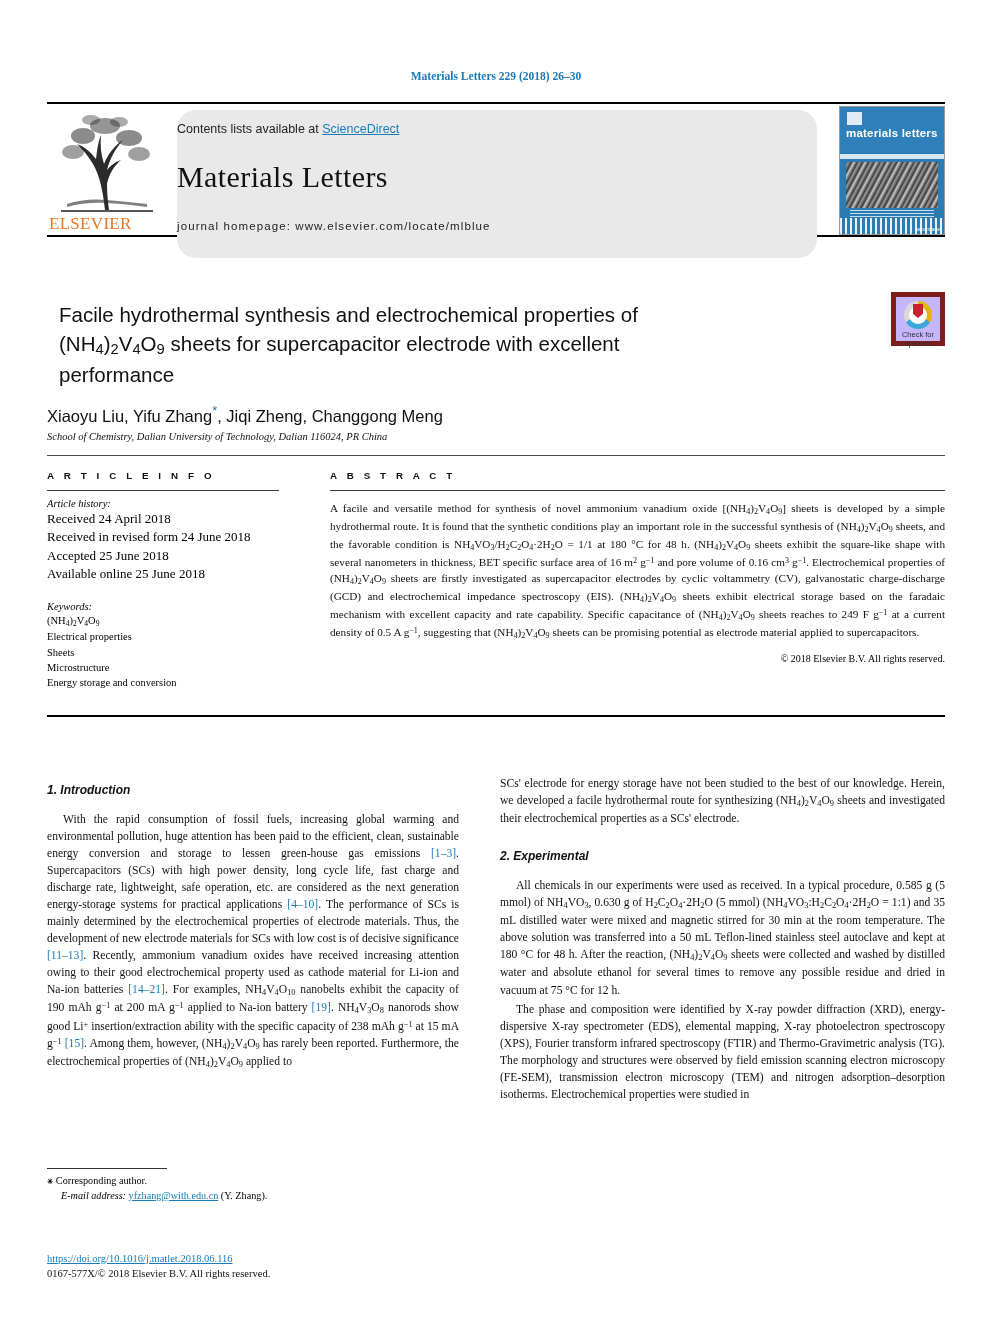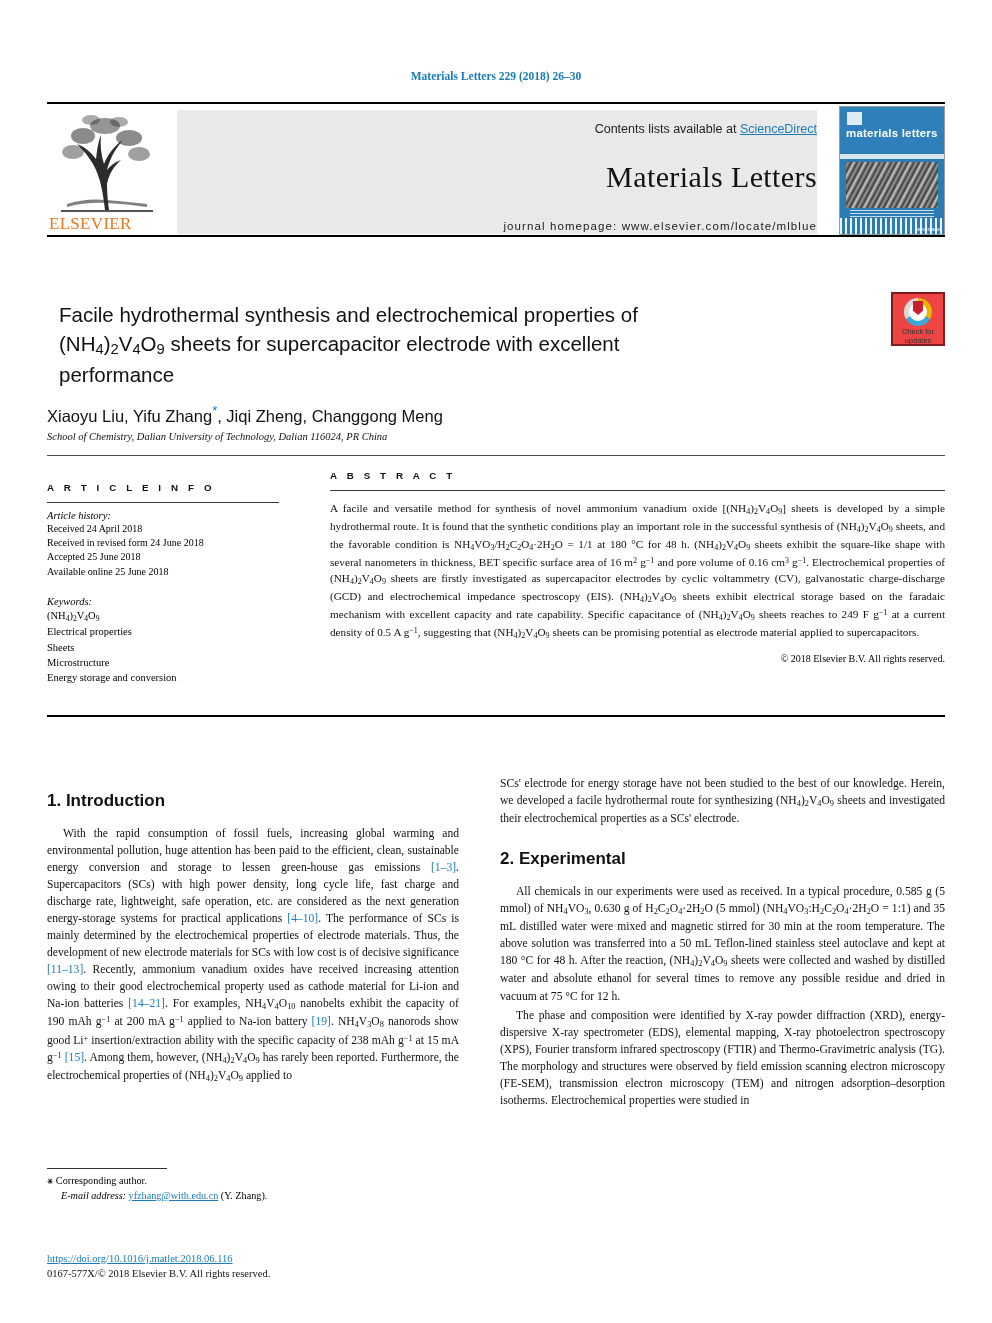--- a/index.html
+++ b/index.html
@@ -58,23 +58,24 @@
     left: 2px; bottom: 2px;
     font-family: "Liberation Serif", serif;
     font-size: 17px;
     letter-spacing: 0.3px;
     color: #e87722;
     font-weight: 400;
   }
   .banner {
     position: absolute;
     left: 130px; top: 6px;
-    width: 640px; height: 124px;
+    width: 640px; height: 148px;
     background: #e9e9e9;
-    text-align: right;
+    text-align: left;
+    border-radius: 19px;
   }
   .banner .contents {
     margin-top: 12px;
     font-size: 12.5px;
     font-family: "Liberation Sans", sans-serif;
     color: #222;
   }
   .banner .sd-link {
     color: #1a7bb9;
   }
@@ -166,22 +167,22 @@
     font-size: 20.5px;
     line-height: 1.42;
     color: #111;
     font-weight: 400;
     margin: 12px;
   }
   .crossmark {
     position: absolute;
     right: 47px; top: 292px;
     width: 54px; height: 54px;
-    border: 2px solid #7f1d1d;
-    background: #ef4444;
+    border: 5px solid #7f1d1d;
+    background: #c4b5fd;
     text-align: center;
     box-sizing: border-box;
   }
   .cm-ring {
     margin: 4px auto 0;
     width: 28px; height: 28px;
     border-radius: 50%;
     background:
       conic-gradient(#e8b400 0deg 120deg, #3aa9d8 120deg 240deg, #d9d9d9 240deg 360deg);
     position: relative;
@@ -234,21 +235,20 @@
   .rule-bottom {
     position: absolute;
     left: 47px; top: 715px;
     width: 898px;
     border-top: 2.0px solid #000;
   }
   .info-col {
     position: absolute;
     left: 47px; top: 470px;
     width: 245px;
-    margin-top: 12px;
   }
   .abstract-col {
     position: absolute;
     left: 330px; top: 470px;
     width: 615px;
   }
   .sec-head {
     font-family: "Liberation Sans", sans-serif;
     font-size: 9.8px;
     letter-spacing: 3.6px;
@@ -265,21 +265,21 @@
     border-top: 0.9px solid #3a3a3a;
     margin: 0 0 9px 0;
     width: 615px;
   }
   .info-label {
     font-style: italic;
     font-size: 10.5px;
     margin-bottom: 1px;
   }
   .info-line {
-    font-size: 10px;
+    font-size: 13px;
     line-height: 1.42;
   }
   .kw-block { margin-top: 17px; }
   .kw-line { font-size: 10.5px; line-height: 1.45; }
   .abstract-body {
     font-size: 11.2px;
     line-height: 1.5;
     text-align: justify;
     color: #111;
   }
@@ -295,24 +295,25 @@
     left: 47px; top: 775px;
     width: 412px;
   }
   .col-right {
     position: absolute;
     left: 500px; top: 775px;
     width: 445px;
   }
   h2.body-head {
     font-family: "Liberation Sans", sans-serif;
-    font-size: 17px;
+    font-size: 12px;
     font-weight: 700;
-    margin: 16px 0 14px 0;
-    color: #111;
+    margin: 8px 0 14px 0;
+    color: #111;
+    font-style: italic;
   }
   h2.body-head.spaced { margin-top: 22px; }
   p.body-p {
     font-size: 11.6px;
     line-height: 1.47;
     text-align: justify;
     margin: 0 0 0 0;
     text-indent: 16px;
     color: #111;
   }

